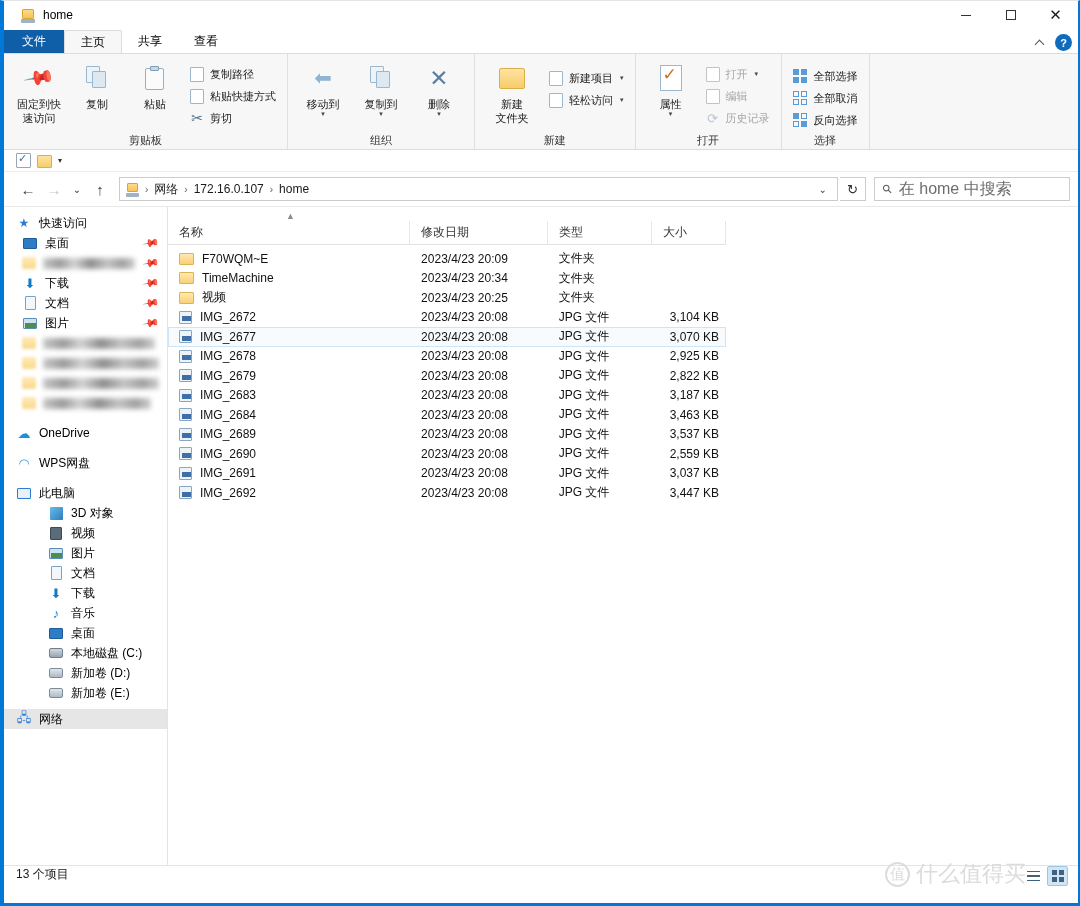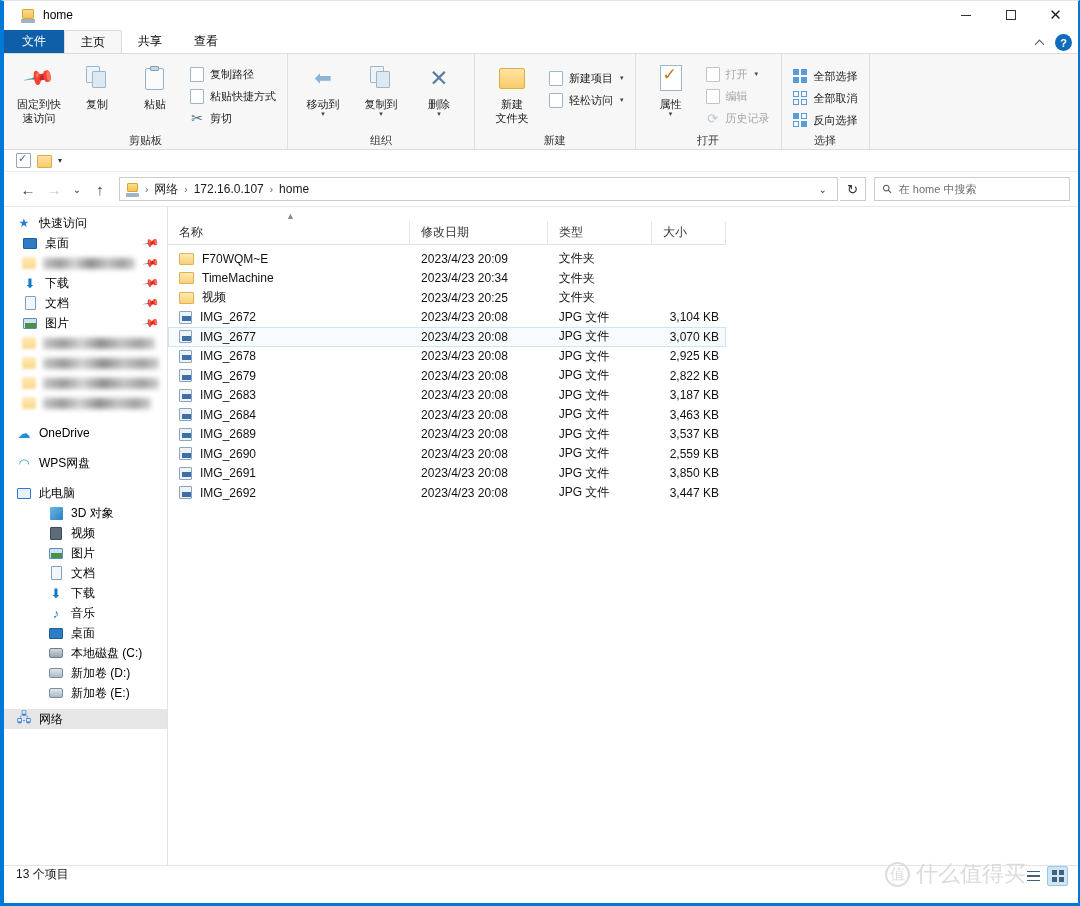--- a/index.html
+++ b/index.html
@@ -215,21 +215,21 @@
   .refresh-btn {
     width: 26px; height: 24px; display:flex; align-items:center; justify-content:center;
     border: 1px solid #cccccc; border-left: none; font-size: 13px; color: #333; cursor: pointer;
   }
   .searchbox {
     width: 196px; height: 24px; margin-left: 6px;
     border: 1px solid #cccccc; display: flex; align-items: center;
     padding-left: 8px; gap: 7px; background: #fff;
   }
   .search-ico { color: #5a5a5a; font-size: 12px; transform: rotate(-45deg); }
-  .search-ph { font-size: 11px; color: #6d6d6d; }
+  .search-ph { font-size: 16px; color: #6d6d6d; }
 
   
   .main { display: flex; height: 659px; border-top: 1px solid #e8e8e8; }
 
   
   .sidebar {
     width: 164px; background: #ffffff;
     border-right: 1px solid #e4e4e4;
     padding-top: 6px; overflow: hidden;
     position: relative;
@@ -875,21 +875,21 @@
         <div class="cell c3">JPG 文件</div>
         <div class="cell c4">2,559 KB</div>
       </div>
       <div class="filerow">
         <div class="cell c1">
             <span class="fi-jpg"></span>
             <span>IMG_2691</span>
           </div>
         <div class="cell c2">2023/4/23 20:08</div>
         <div class="cell c3">JPG 文件</div>
-        <div class="cell c4">3,850 KB</div>
+        <div class="cell c4">3,037 KB</div>
       </div>
       <div class="filerow">
         <div class="cell c1">
             <span class="fi-jpg"></span>
             <span>IMG_2692</span>
           </div>
         <div class="cell c2">2023/4/23 20:08</div>
         <div class="cell c3">JPG 文件</div>
         <div class="cell c4">3,447 KB</div>
       </div>

